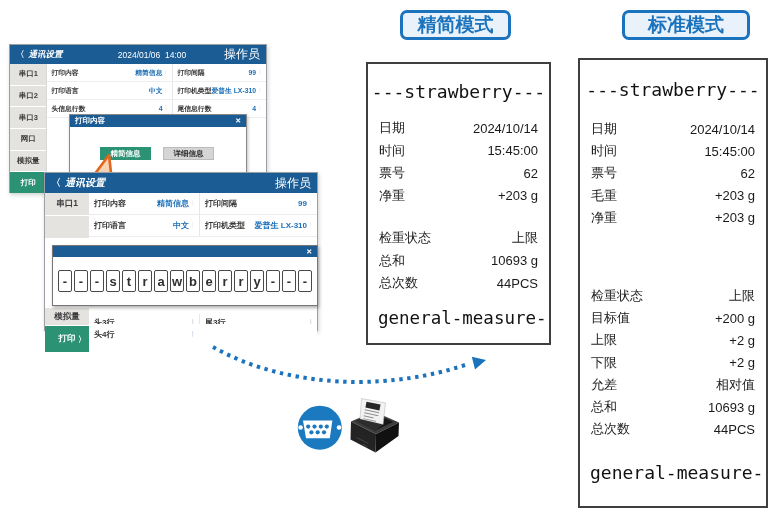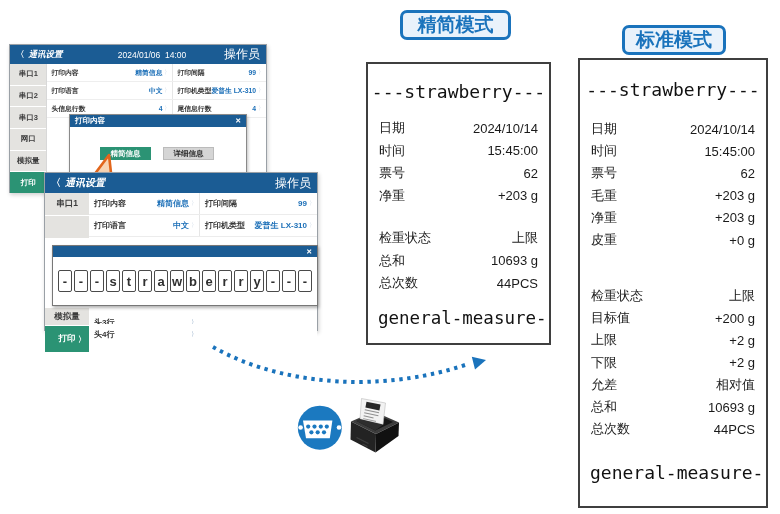--- a/index.html
+++ b/index.html
@@ -68,21 +68,21 @@
   #modal2 .mbody { flex:1; display:flex; align-items:center; justify-content:center; gap:2px; padding:0 2px; }
   .chbox { width:14px; height:22px; border:1.5px solid #4a4a4a; border-radius:2px; background:#fff;
     display:flex; align-items:center; justify-content:center;
     font-size:13px; font-weight:bold; color:#2f2f2f; }
 
   
   .mode-label { position:absolute; height:30px; background:#e9f2fb; border:3px solid #1a73bc;
     border-radius:7px; color:#1a73bc; font-size:19px; font-weight:bold;
     display:flex; align-items:center; justify-content:center; }
   #mode1 { left:400px; top:10px; width:111px; }
-  #mode2 { left:622px; top:25px; width:104px; }
+  #mode2 { left:622px; top:10px; width:128px; }
 
   
   .receipt { position:absolute; background:#fff; border:2px solid #3f3f3f; color:#1a1a1a; }
   #rc1 { left:366px; top:62px; width:185px; height:283px; }
   #rc2 { left:578px; top:58px; width:190px; height:450px; }
   .rc-title { position:absolute; left:0; right:0; text-align:center;
     font-family:"DejaVu Sans Mono", monospace; font-size:18px; color:#111; white-space:nowrap; }
   #rc1 .rc-title { top:17px; }
   #rc2 .rc-title { top:19px; }
   .rc-rows { position:absolute; left:11px; right:11px; }
@@ -207,20 +207,24 @@
           <span class="lab">打印机类型</span>
           <span class="val">爱普生 LX-310</span>
           <span class="chev">〉</span>
         </div>
       </div>
       <div class="s2row" style="top:121px; height:18px;">
         <div class="half h1" style="margin-left:44px; width:110px;">
           <span class="lab">头3行</span>
           <span class="val chev" style="margin-left:auto">〉</span>
         </div>
+        <div class="half h2">
+          <span class="lab">尾3行</span>
+          <span class="val chev" style="margin-left:auto">〉</span>
+        </div>
       </div>
       <div class="s2row" style="top:131px; height:20px; border-bottom:none;">
         <div class="half h1" style="margin-left:44px; width:110px;">
           <span class="lab">头4行</span>
           <span class="val chev" style="margin-left:auto">〉</span>
         </div>
       </div>
 
       <div class="s2cell" style="top:0; height:22px;">串口1</div>
       <div class="s2cell" style="top:23px; height:22px;"></div>
@@ -311,24 +315,20 @@
         <span class="rl">票号</span>
         <span class="rv">62</span>
       </div>
       <div class="rc-row">
         <span class="rl">毛重</span>
         <span class="rv">+203 g</span>
       </div>
       <div class="rc-row">
         <span class="rl">净重</span>
         <span class="rv">+203 g</span>
-      </div>
-      <div class="rc-row">
-        <span class="rl">皮重</span>
-        <span class="rv">+0 g</span>
       </div>
     </div>
     <div class="rc-rows g2">
       <div class="rc-row">
         <span class="rl">检重状态</span>
         <span class="rv">上限</span>
       </div>
       <div class="rc-row">
         <span class="rl">目标值</span>
         <span class="rv">+200 g</span>

